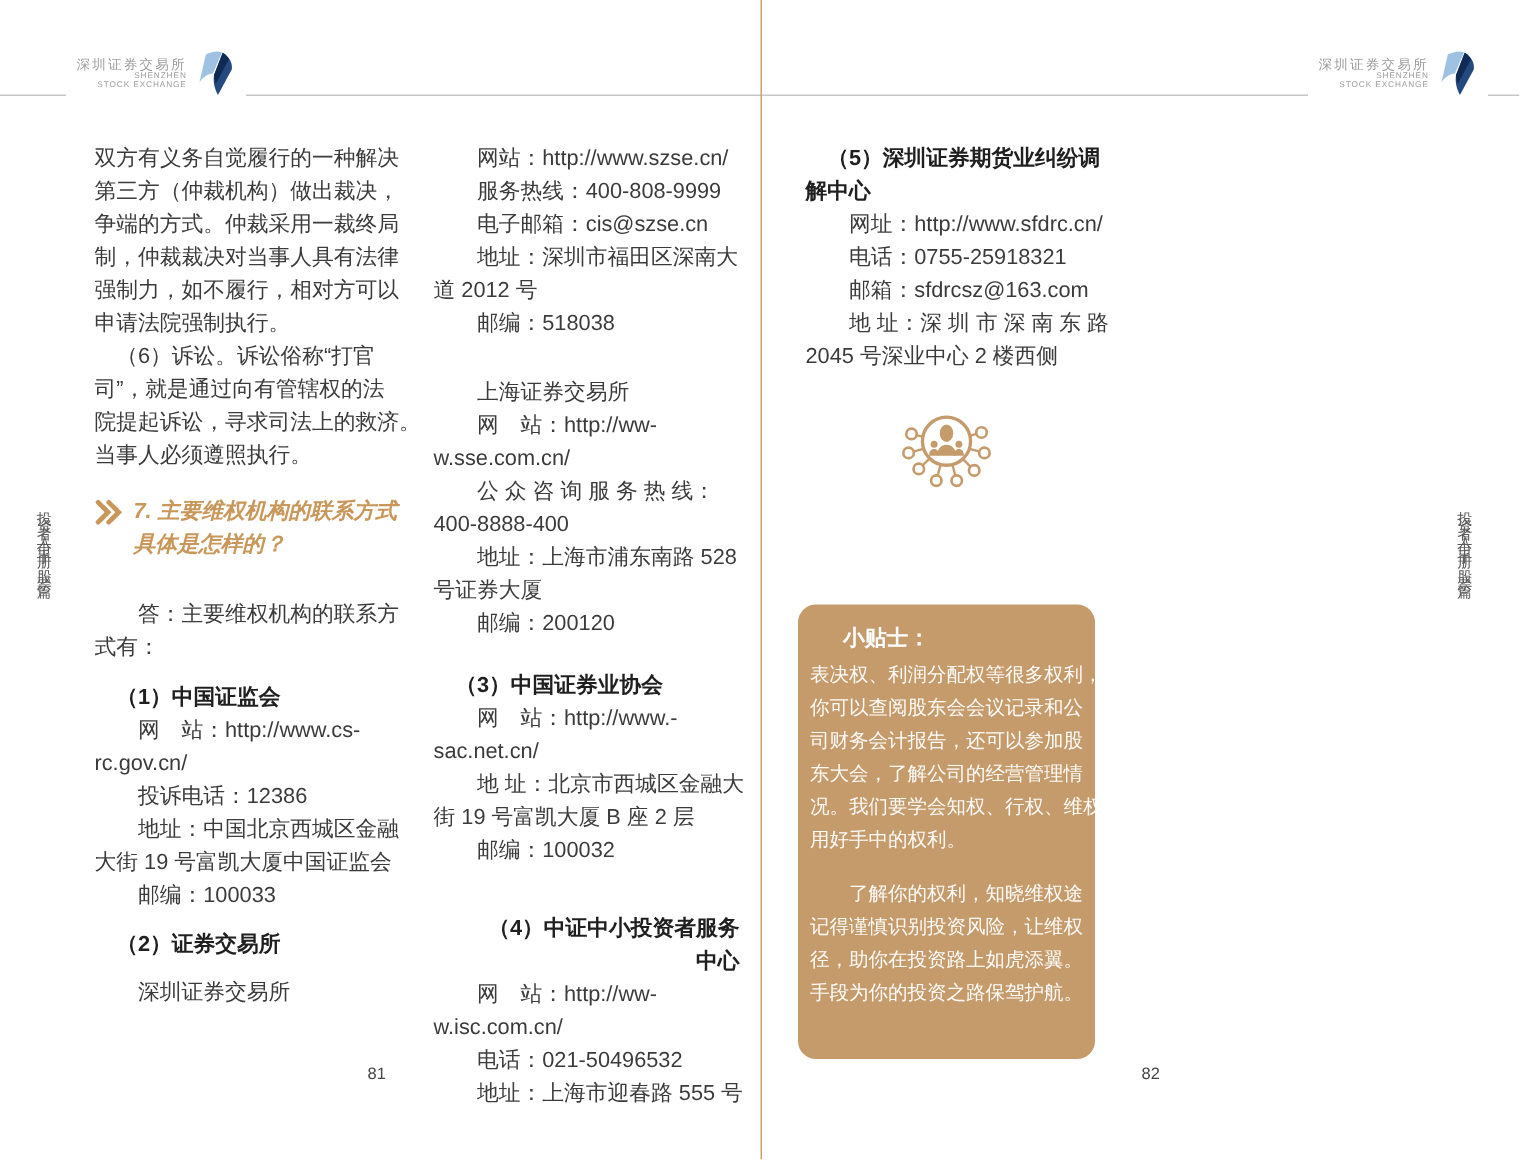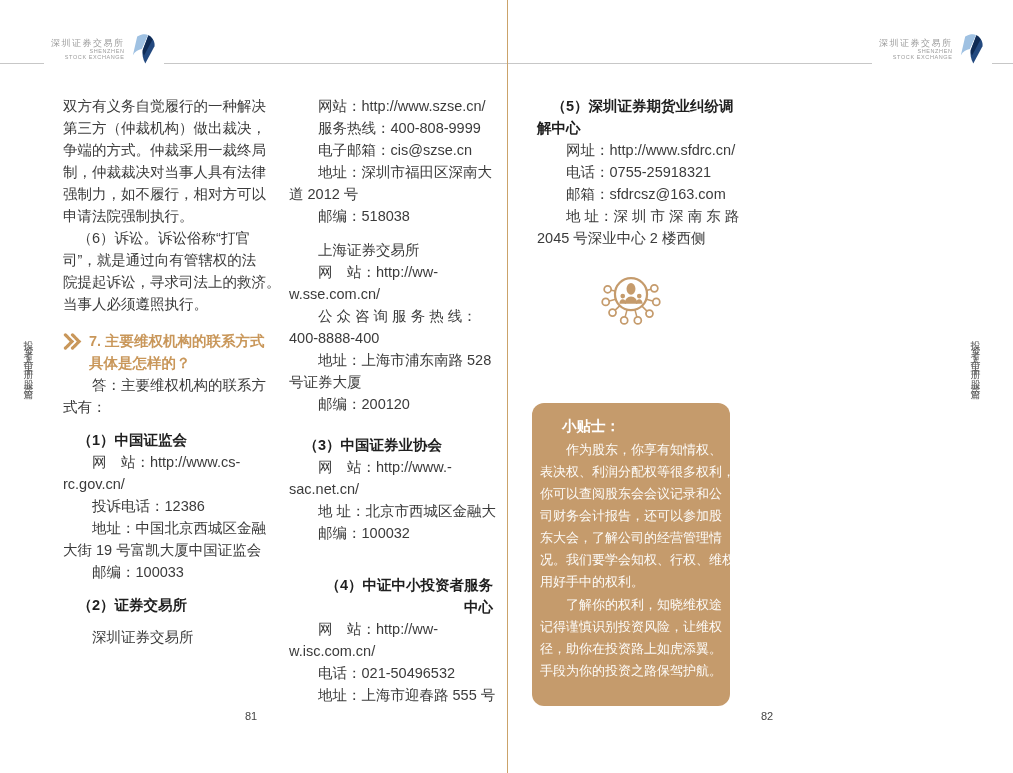--- a/index.html
+++ b/index.html
@@ -28,42 +28,42 @@
   .side-left{left:21px;}
   .side-right{left:968px;}
 
   
   .col{position:absolute;font-size:14.5px;line-height:22px;color:#3b3b3b;}
   .col1{left:63px;top:95px;width:228px;}
   .col2{left:289px;top:95px;width:204px;}
   .col3{left:537px;top:95px;width:208px;}
   .tline{white-space:pre;}
   .blk{margin:0;}
-  .mt16{margin-top:0;} .mt12{margin-top:12px;}
-  .mt11{margin-top:11px;} .mt10{margin-top:10px;} .mt7{margin-top:0;}
+  .mt16{margin-top:0;} .mt12{margin-top:24px;}
+  .mt11{margin-top:11px;} .mt10{margin-top:10px;} .mt7{margin-top:25px;}
   .mt19{margin-top:19px;} .mt13{margin-top:30px;text-align:right;}
   .org-title{font-weight:bold;color:#1f1f1f;}
 
   
   .q7{display:flex;align-items:flex-start;gap:7px;margin-top:15px;}
   .q7 svg{margin-top:3px;flex:0 0 auto;}
-  .q7text{font-weight:bold;color:#c9975a;font-size:14.5px;line-height:22px;}
+  .q7text{font-weight:bold;color:#c9975a;font-size:14.5px;line-height:22px;font-style:italic;}
 
   
   .net-icon{position:absolute;left:596px;top:268px;}
 
   
   .tipbox{
     position:absolute;left:532px;top:403px;width:198px;height:303px;
     background:#c59b6c;border-radius:12px;box-sizing:border-box;
     padding:10px 8px 0 8px;overflow:hidden;
   }
   .tip-title{color:#fff;font-weight:bold;font-size:14.5px;line-height:26px;text-indent:22px;}
   .tip-para{color:#fdfbf8;font-size:13px;line-height:22px;}
-  .tip-para.p2{margin-top:1px;}
+  .tip-para.p2{margin-top:14px;}
   .tip-para .tline{white-space:pre;}
 
   .page-num{position:absolute;top:710px;font-size:11px;color:#444;}
   .pn-left{left:245px;}
   .pn-right{left:749px;padding-left:12px;}
 </style>
 </head>
 <body>
 
 <div class="sheet">
@@ -161,20 +161,21 @@
         <div class="tline">400-8888-400</div>
         <div class="tline">　　地址：上海市浦东南路 528</div>
         <div class="tline">号证券大厦</div>
         <div class="tline">　　邮编：200120</div>
       </div>
     <div class="blk mt19 org-title tline">　（3）中国证券业协会</div>
     <div class="blk">
         <div class="tline">　　网　站：http://www.-</div>
         <div class="tline">sac.net.cn/</div>
         <div class="tline">　　地 址：北京市西城区金融大</div>
+        <div class="tline">街 19 号富凯大厦 B 座 2 层</div>
         <div class="tline">　　邮编：100032</div>
       </div>
     <div class="blk mt13 org-title">
         <div class="tline">　（4）中证中小投资者服务</div>
         <div class="tline">中心</div>
       </div>
     <div class="blk">
         <div class="tline">　　网　站：http://ww-</div>
         <div class="tline">w.isc.com.cn/</div>
         <div class="tline">　　电话：021-50496532</div>
@@ -224,21 +225,20 @@
       <circle cx="43" cy="53" r="3.6"></circle>
       <circle cx="55" cy="46" r="3.6"></circle>
       <circle cx="62" cy="34" r="3.6"></circle>
       <circle cx="60" cy="20" r="3.6"></circle>
     </g>
   </svg>
 
   <div class="tipbox">
     <div class="tip-title">小贴士：</div>
     <div class="tip-para">
-        <div class="tline">　　作为股东，你享有知情权、</div>
         <div class="tline">表决权、利润分配权等很多权利，</div>
         <div class="tline">你可以查阅股东会会议记录和公</div>
         <div class="tline">司财务会计报告，还可以参加股</div>
         <div class="tline">东大会，了解公司的经营管理情</div>
         <div class="tline">况。我们要学会知权、行权、维权，</div>
         <div class="tline">用好手中的权利。</div>
       </div>
     <div class="tip-para p2">
         <div class="tline">　　了解你的权利，知晓维权途</div>
         <div class="tline">记得谨慎识别投资风险，让维权</div>

